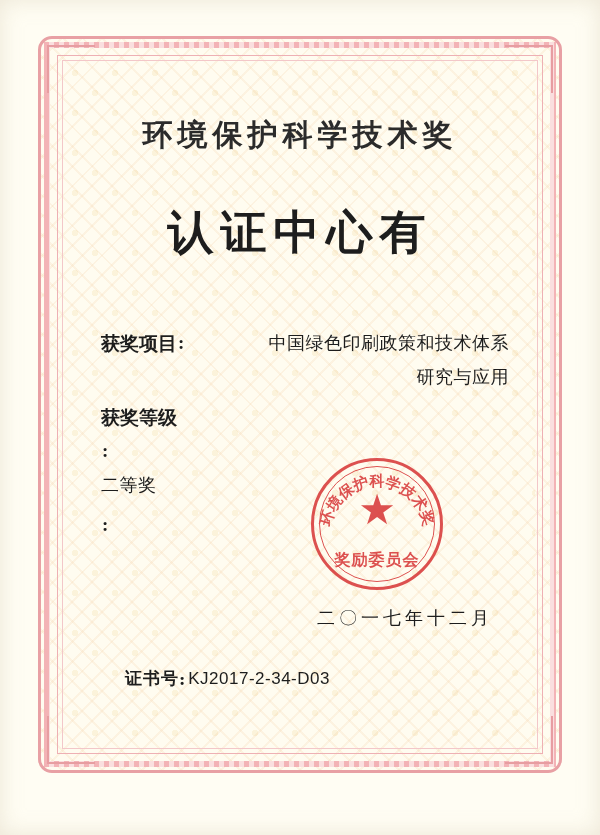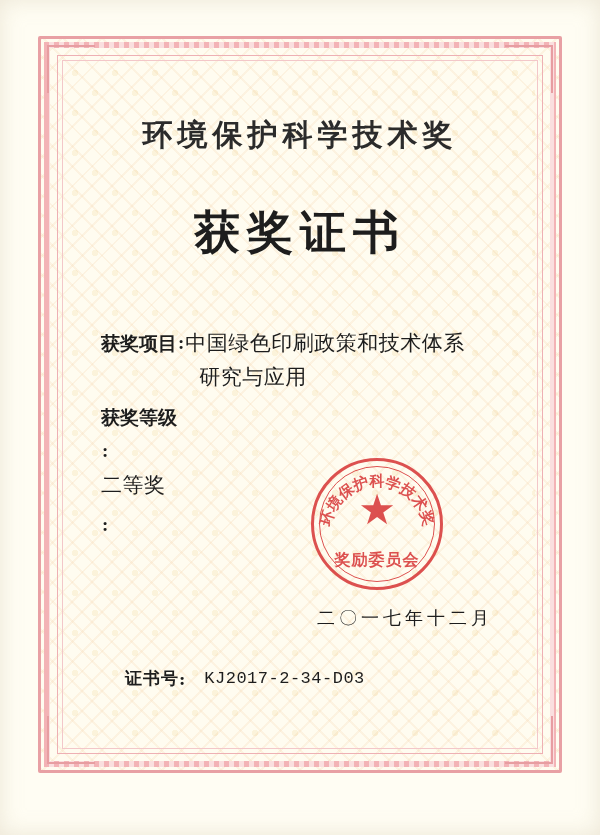--- a/index.html
+++ b/index.html
@@ -32,21 +32,21 @@
   }
 
   
   .frame-outer {
     position: absolute;
     left: 38px;
     top: 36px;
     right: 38px;
     bottom: 62px;
     border: 3px solid #e8a0a4;
-    border-radius: 2px;
+    border-radius: 14px;
     background:
       repeating-linear-gradient(45deg, rgba(245,210,170,0.22) 0 2px, rgba(255,255,255,0) 2px 14px),
       repeating-linear-gradient(-45deg, rgba(245,210,170,0.22) 0 2px, rgba(255,255,255,0) 2px 14px),
       #fffcf0;
   }
   .frame-outer::before {
     content: "";
     position: absolute;
     left: 3px; top: 3px; right: 3px; bottom: 3px;
     border: 6px solid transparent;
@@ -129,37 +129,38 @@
     padding-left: 30px;
     padding-right: 20px;
   }
 
   .field-row {
     display: flex;
     align-items: flex-start;
     font-size: 19px;
     color: #1d1d1d;
     line-height: 34px;
+    text-align: right;
   }
   .field-row + .field-row { margin-top: 6px; flex-direction: column; }
 
   .field-label {
     flex: 0 0 auto;
     font-weight: 700;
     white-space: nowrap;
     font-family: "DejaVu Serif", "Liberation Serif", serif;
   }
   .field-colon {
     flex: 0 0 auto;
     font-weight: 700;
     padding: 0 1px;
   }
   .field-value {
     flex: 1 1 auto;
-    font-size: 21px;
+    font-size: 18px;
     letter-spacing: 0.5px;
   }
   .field-value .line2 {
     display: block;
     padding-left: 14px;
   }
 
   .gap-lg { margin-top: 40px; }
 
   
@@ -238,23 +239,23 @@
     color: #1d1d1d;
     display: flex;
     align-items: center;
   }
   .cert-no .lbl {
     font-weight: 700;
     letter-spacing: 1px;
     font-family: "DejaVu Serif", "Liberation Serif", serif;
   }
   .cert-no .val {
-    margin-left: 18px;
+    margin-left: 2px;
     letter-spacing: 0.5px;
-    font-family: Liberation Mono, monospace;
+    font-family: Liberation Sans, sans-serif;
   }
 </style>
 </head>
 <body>
 
 <div class="certificate">
   <div class="page-edge"></div>
 
   <div class="frame-outer">
     <div class="watermark"></div>
@@ -262,21 +263,21 @@
     <div class="frame-inner2"></div>
     <div class="corner tl"></div>
     <div class="corner tr"></div>
     <div class="corner bl"></div>
     <div class="corner br"></div>
 
     <div class="content">
 
       <div class="title-main">环境保护科学技术奖</div>
 
-      <div class="title-sub">获奖证书</div>
+      <div class="title-sub">认证中心有</div>
 
       <div class="fields">
 
         <div class="field-row">
           <span class="field-label">获奖项目</span>
           <span class="field-colon">:</span>
           <span class="field-value">
             <span>中国绿色印刷政策和技术体系</span>
             <span class="line2">研究与应用</span>
           </span>

